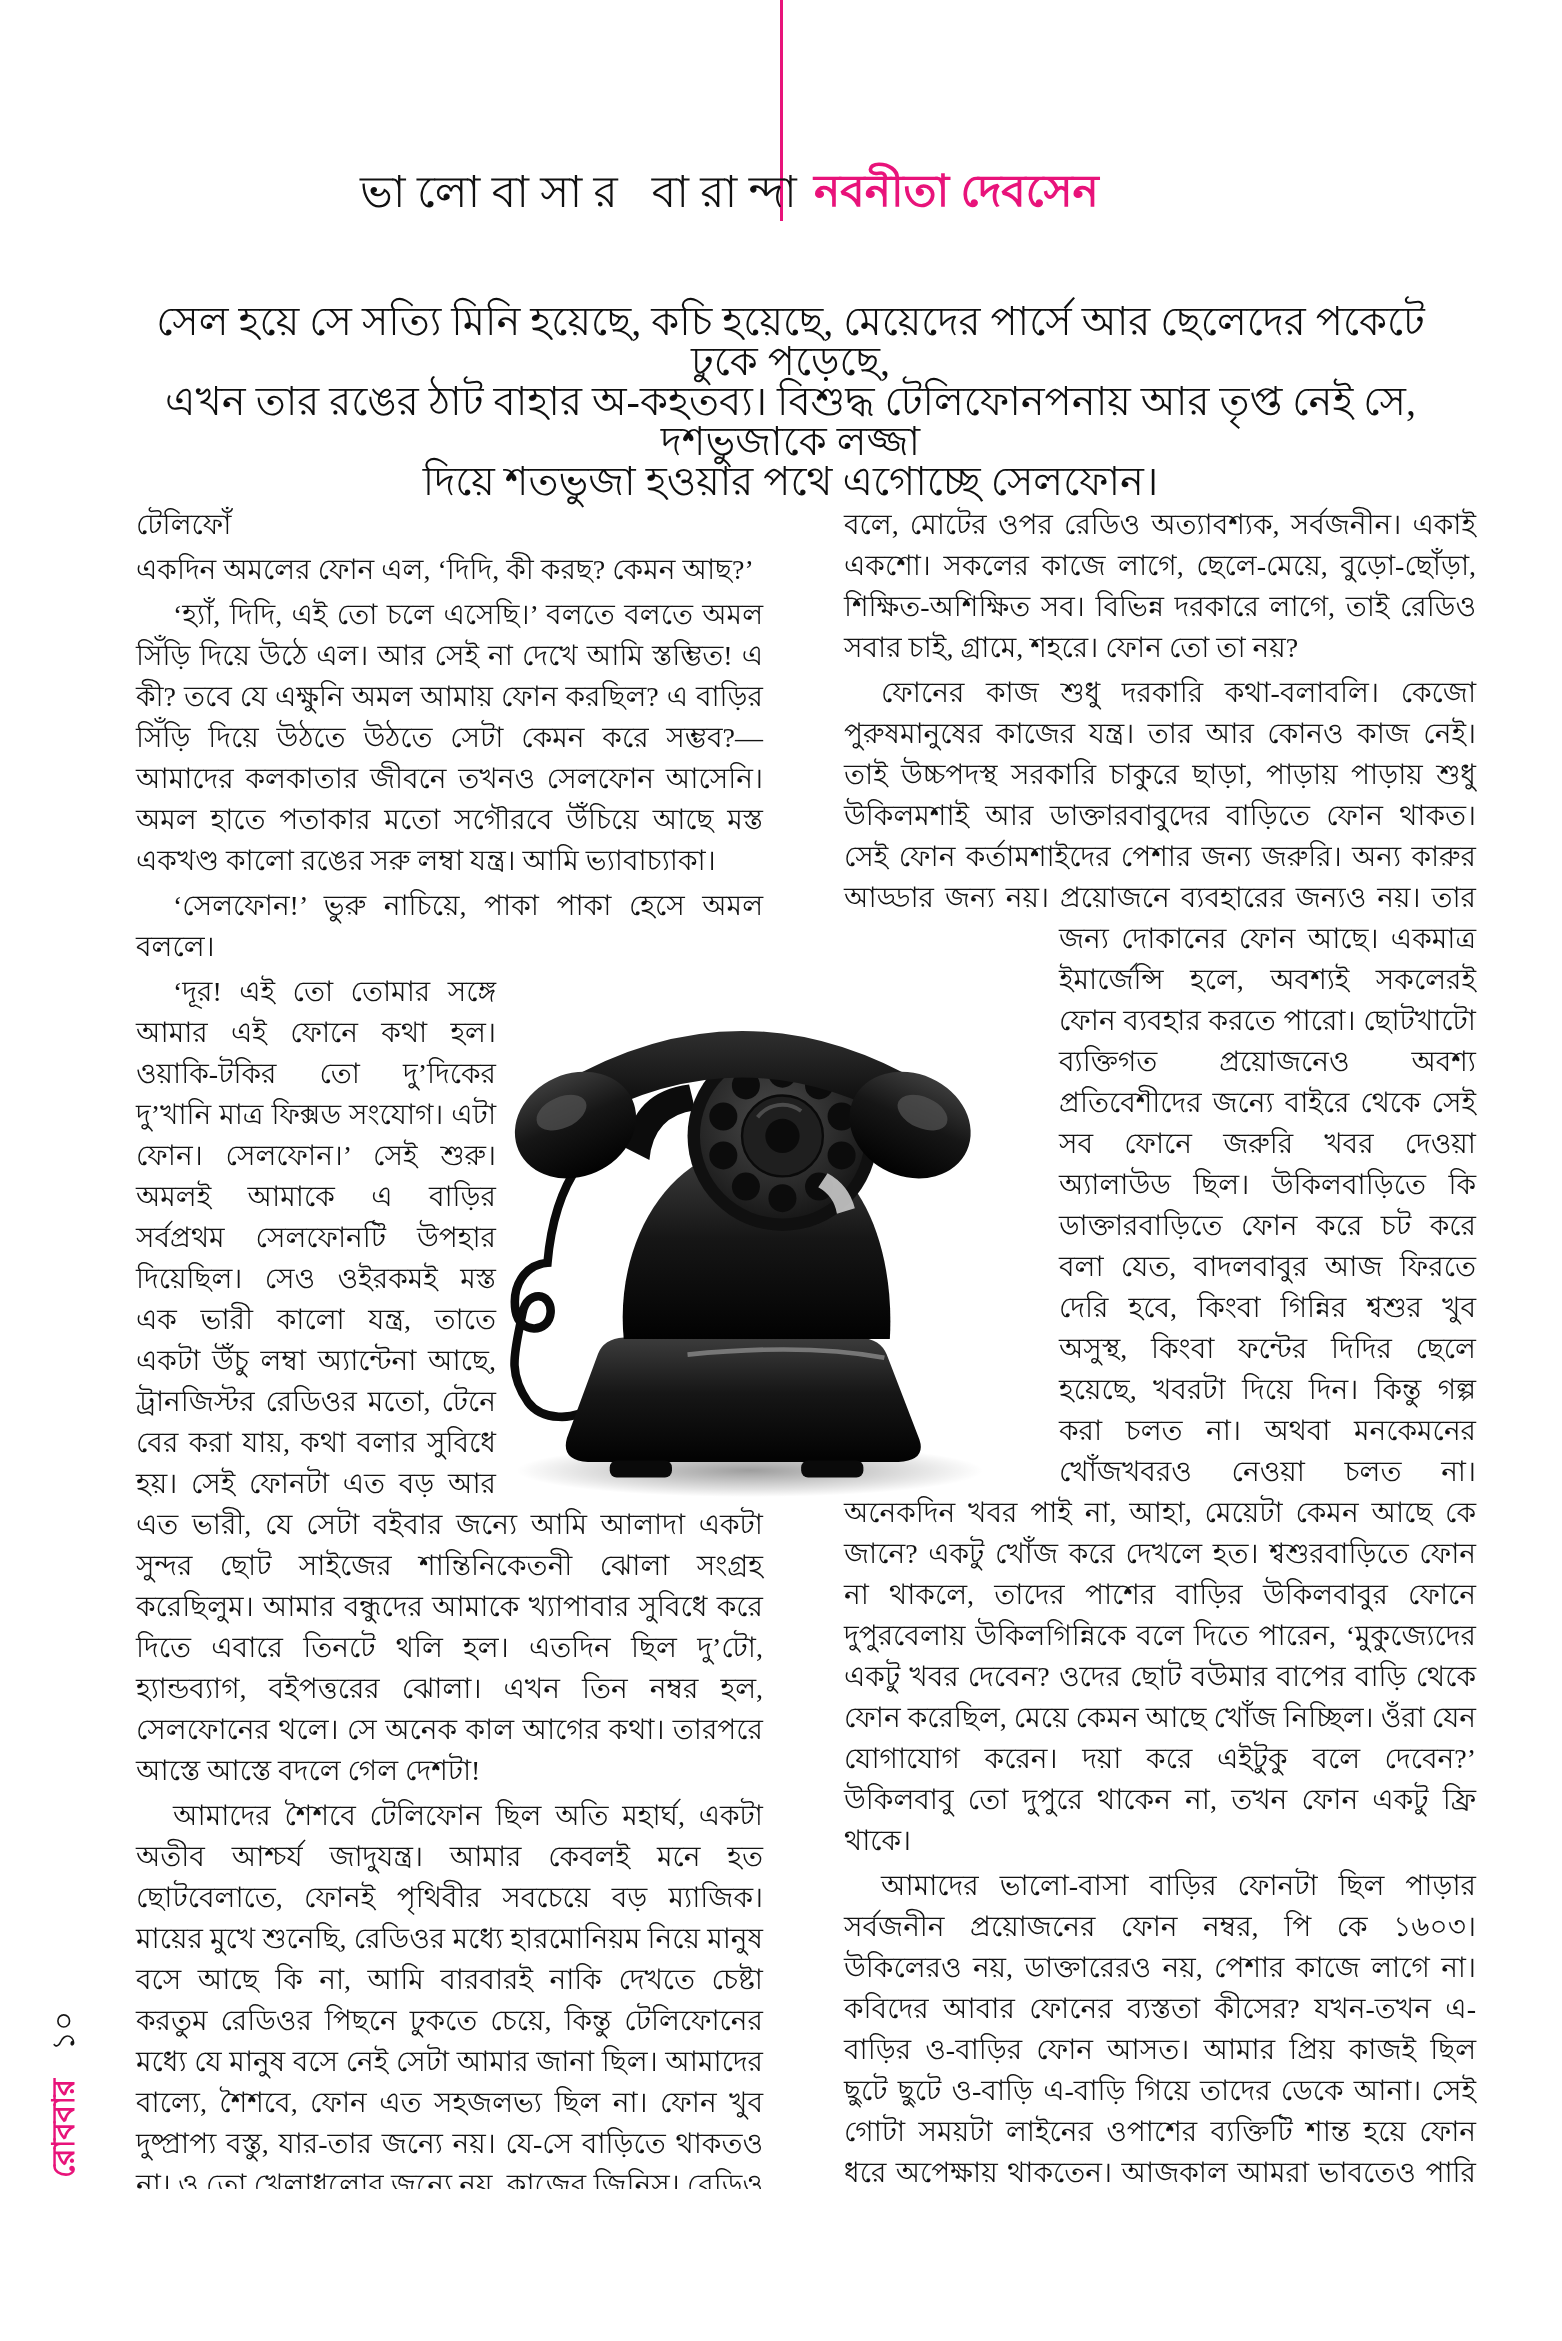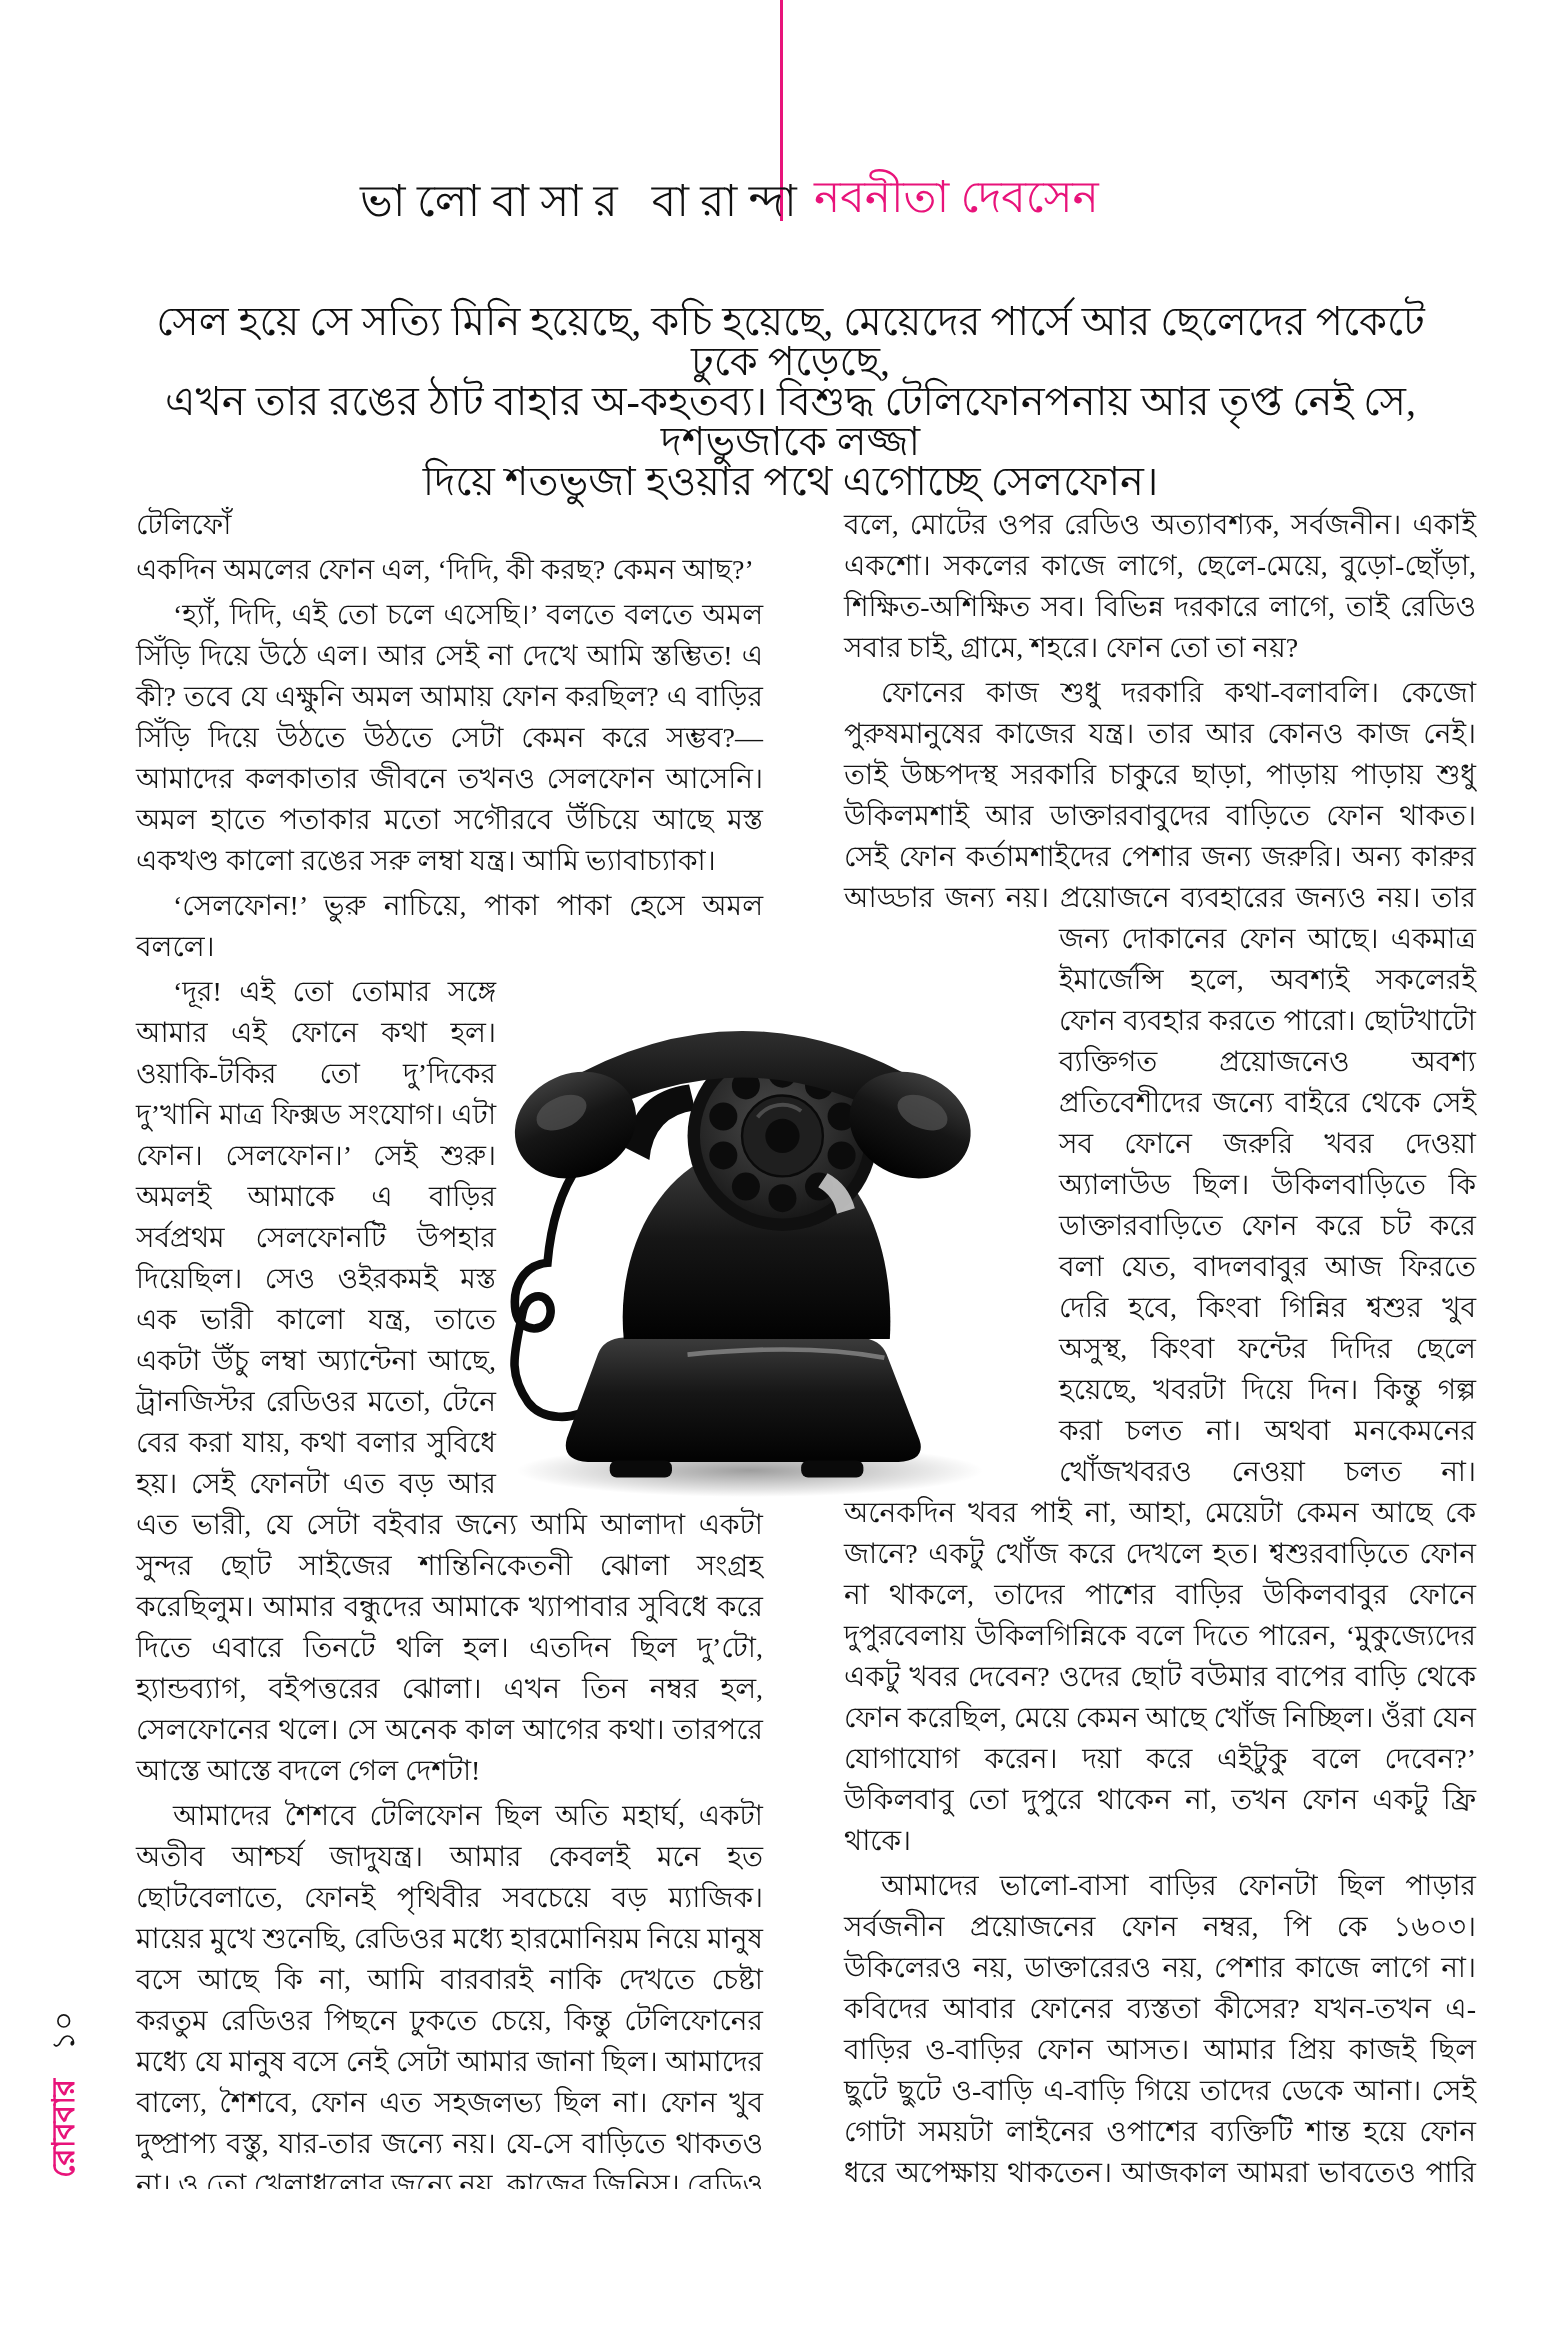--- a/index.html
+++ b/index.html
@@ -4,26 +4,26 @@
 <style>
   html,body{margin:0;padding:0;}
   body{
     width:1563px;height:2342px;position:relative;background:#ffffff;
     font-family:"Liberation Serif","DejaVu Serif",serif;color:#141414;
     overflow:hidden;
   }
   
   .top-rule{position:absolute;left:780px;top:0;width:3.1px;height:221px;background:#e8137a;}
   .col-title{
-    position:absolute;left:360px;top:180px;white-space:nowrap;
+    position:absolute;left:360px;top:171px;white-space:nowrap;
     font-size:44px;letter-spacing:0.26em;color:#111;line-height:1;
   }
   .author{
     position:absolute;left:814px;top:170px;white-space:nowrap;
-    font-size:44px;color:#e8137a;line-height:1;font-weight:normal;margin-top:6px;
+    font-size:44px;color:#e8137a;line-height:1;font-weight:bold;
   }
   
   .standfirst{
     position:absolute;left:132px;top:302px;width:1317px;text-align:center;
     font-size:40px;line-height:40px;color:#101010;
   }
   
   .col{
     position:absolute;top:500px;height:1689px;overflow:hidden;
     font-size:28px;line-height:41px;text-align:justify;color:#141414;

